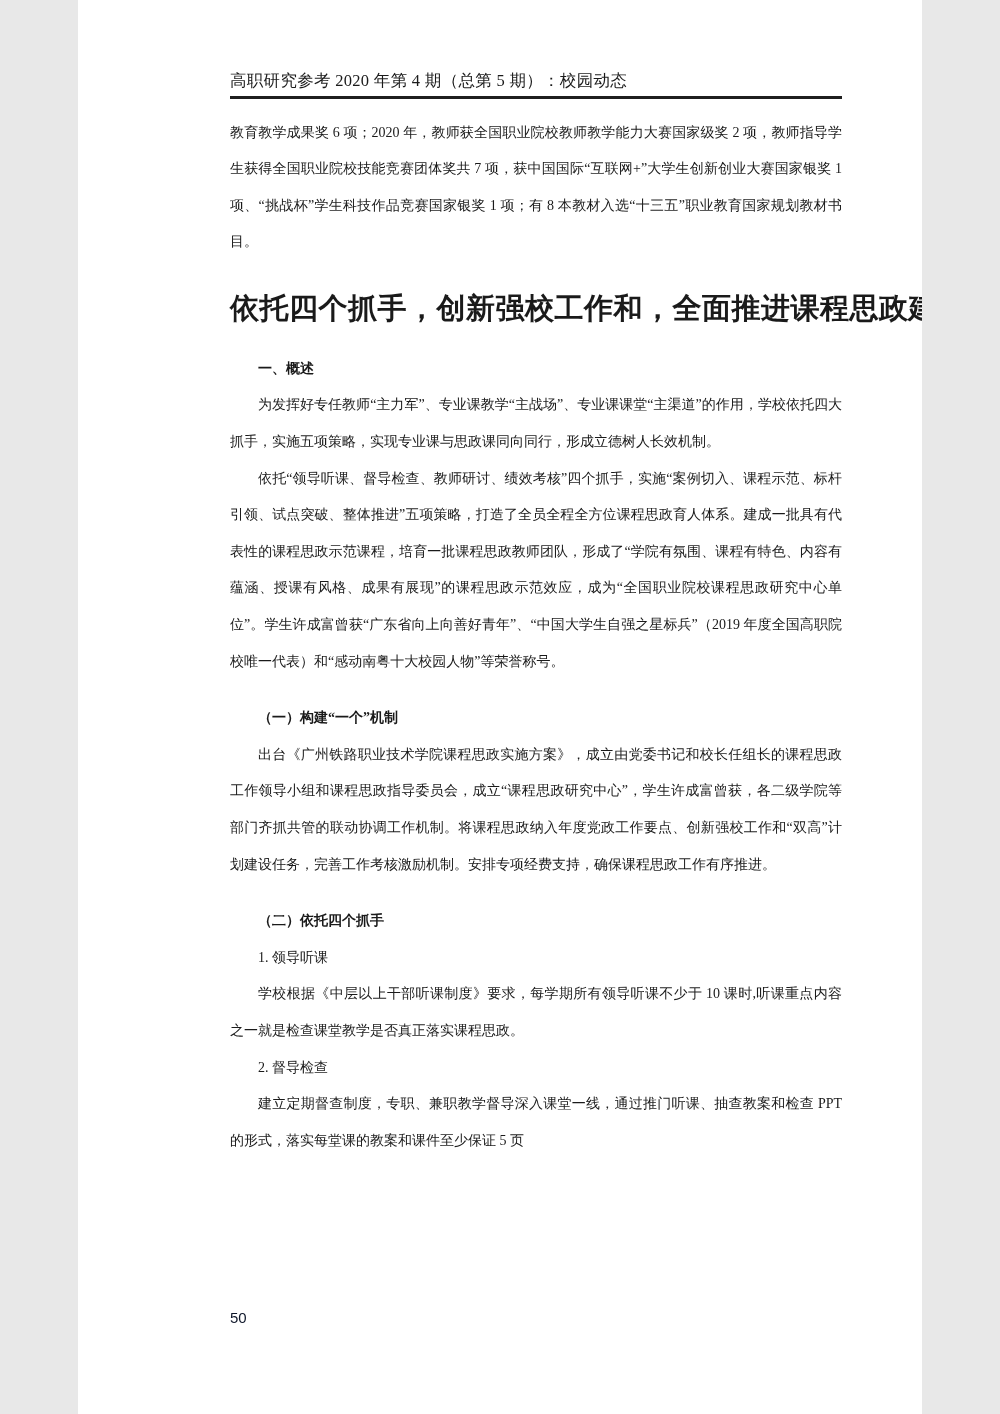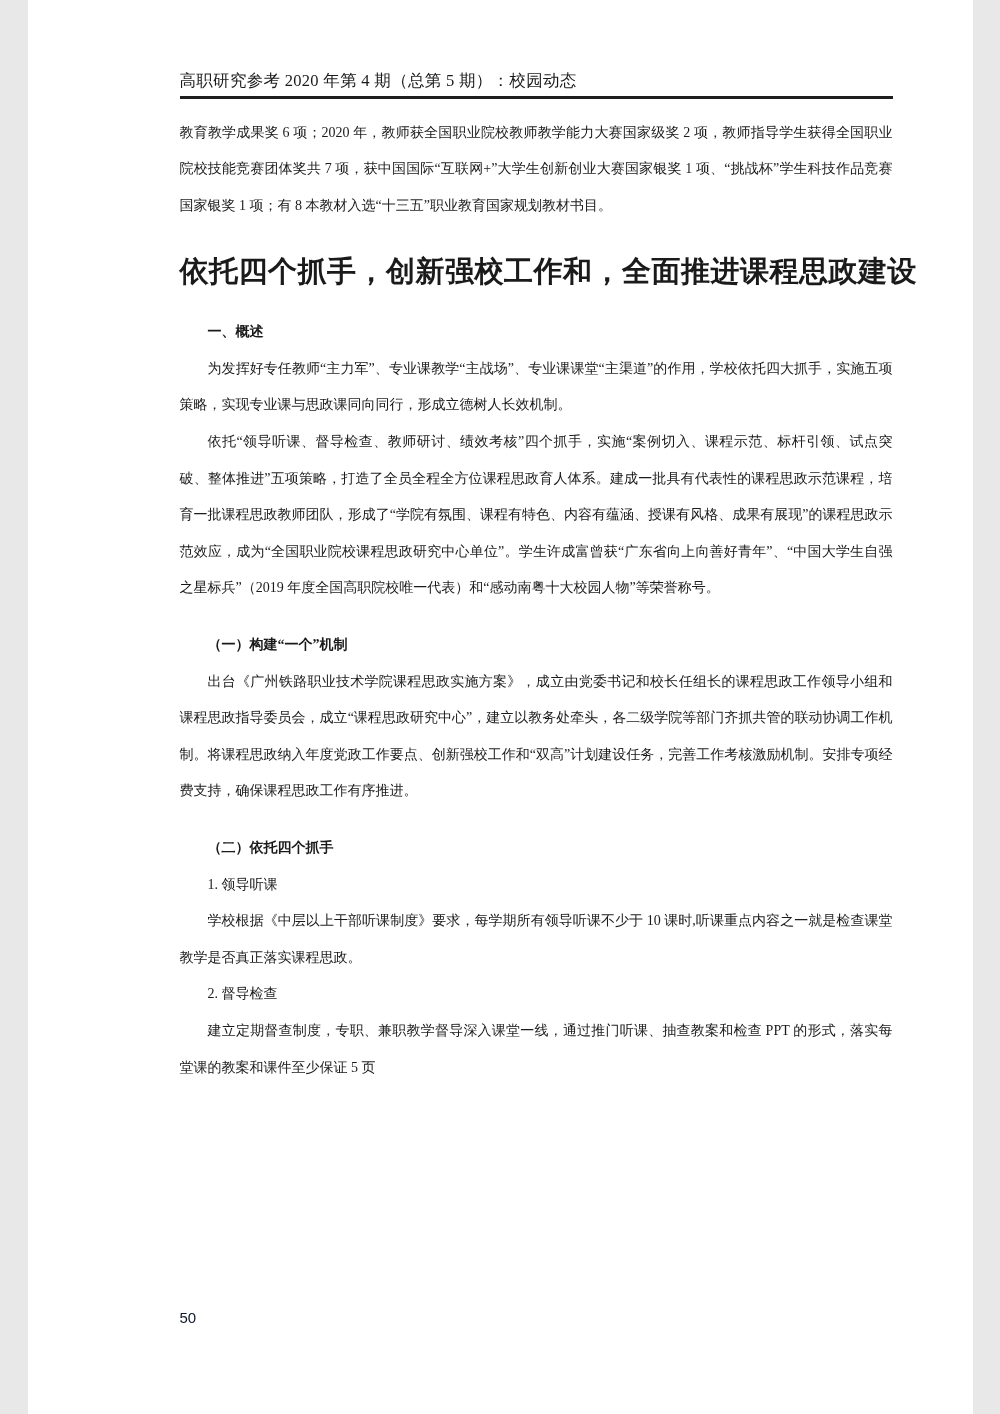--- a/index.html
+++ b/index.html
@@ -1,18 +1,18 @@
 <!DOCTYPE html>
 <html><head>
 <meta charset="utf-8">
 <style>
   html, body { margin: 0; padding: 0; background: #e8e8e8; }
   .page {
     position: relative;
-    width: 945px;
+    width: 844px;
     height: 1414px;
     margin: 0 auto;
     background: #ffffff;
     box-sizing: border-box;
     padding: 70px 80px 0 152px;
     overflow: hidden;
     font-family: "Liberation Serif", "DejaVu Serif", serif;
     color: #1a1a1a;
   }
   .header-text {
@@ -75,21 +75,21 @@
 
     <h2 class="h1">一、概述</h2>
 
     <p class="para">为发挥好专任教师“主力军”、专业课教学“主战场”、专业课课堂“主渠道”的作用，学校依托四大抓手，实施五项策略，实现专业课与思政课同向同行，形成立德树人长效机制。</p>
 
     <p class="para">依托“领导听课、督导检查、教师研讨、绩效考核”四个抓手，实施“案例切入、课程示范、标杆引领、试点突破、整体推进”五项策略，打造了全员全程全方位课程思政育人体系。建成一批具有代表性的课程思政示范课程，培育一批课程思政教师团队，形成了“学院有氛围、课程有特色、内容有蕴涵、授课有风格、成果有展现”的课程思政示范效应，成为“全国职业院校课程思政研究中心单位”。学生许成富曾获“广东省向上向善好青年”、“中国大学生自强之星标兵”（2019 年度全国高职院校唯一代表）和“感动南粤十大校园人物”等荣誉称号。</p>
 
 
     <h3 class="h2">（一）构建“一个”机制</h3>
 
-    <p class="para">出台《广州铁路职业技术学院课程思政实施方案》，成立由党委书记和校长任组长的课程思政工作领导小组和课程思政指导委员会，成立“课程思政研究中心”，建立以教务处牵头，各二级学院等部门齐抓共管的联动协调工作机制。将课程思政纳入年度党政工作要点、创新强校工作和“双高”计划建设任务，完善工作考核激励机制。安排专项经费支持，确保课程思政工作有序推进。</p>
+    <p class="para">出台《广州铁路职业技术学院课程思政实施方案》，成立由党委书记和校长任组长的课程思政工作领导小组和课程思政指导委员会，成立“课程思政研究中心”，学生许成富曾获，各二级学院等部门齐抓共管的联动协调工作机制。将课程思政纳入年度党政工作要点、创新强校工作和“双高”计划建设任务，完善工作考核激励机制。安排专项经费支持，确保课程思政工作有序推进。</p>
 
     <h3 class="h2">（二）依托四个抓手</h3>
 
     <div class="h3">1. 领导听课</div>
 
     <p class="para">学校根据《中层以上干部听课制度》要求，每学期所有领导听课不少于 10 课时,听课重点内容之一就是检查课堂教学是否真正落实课程思政。</p>
 
     <div class="h3">2. 督导检查</div>
 
     <p class="para">建立定期督查制度，专职、兼职教学督导深入课堂一线，通过推门听课、抽查教案和检查 PPT 的形式，落实每堂课的教案和课件至少保证 5 页</p>

